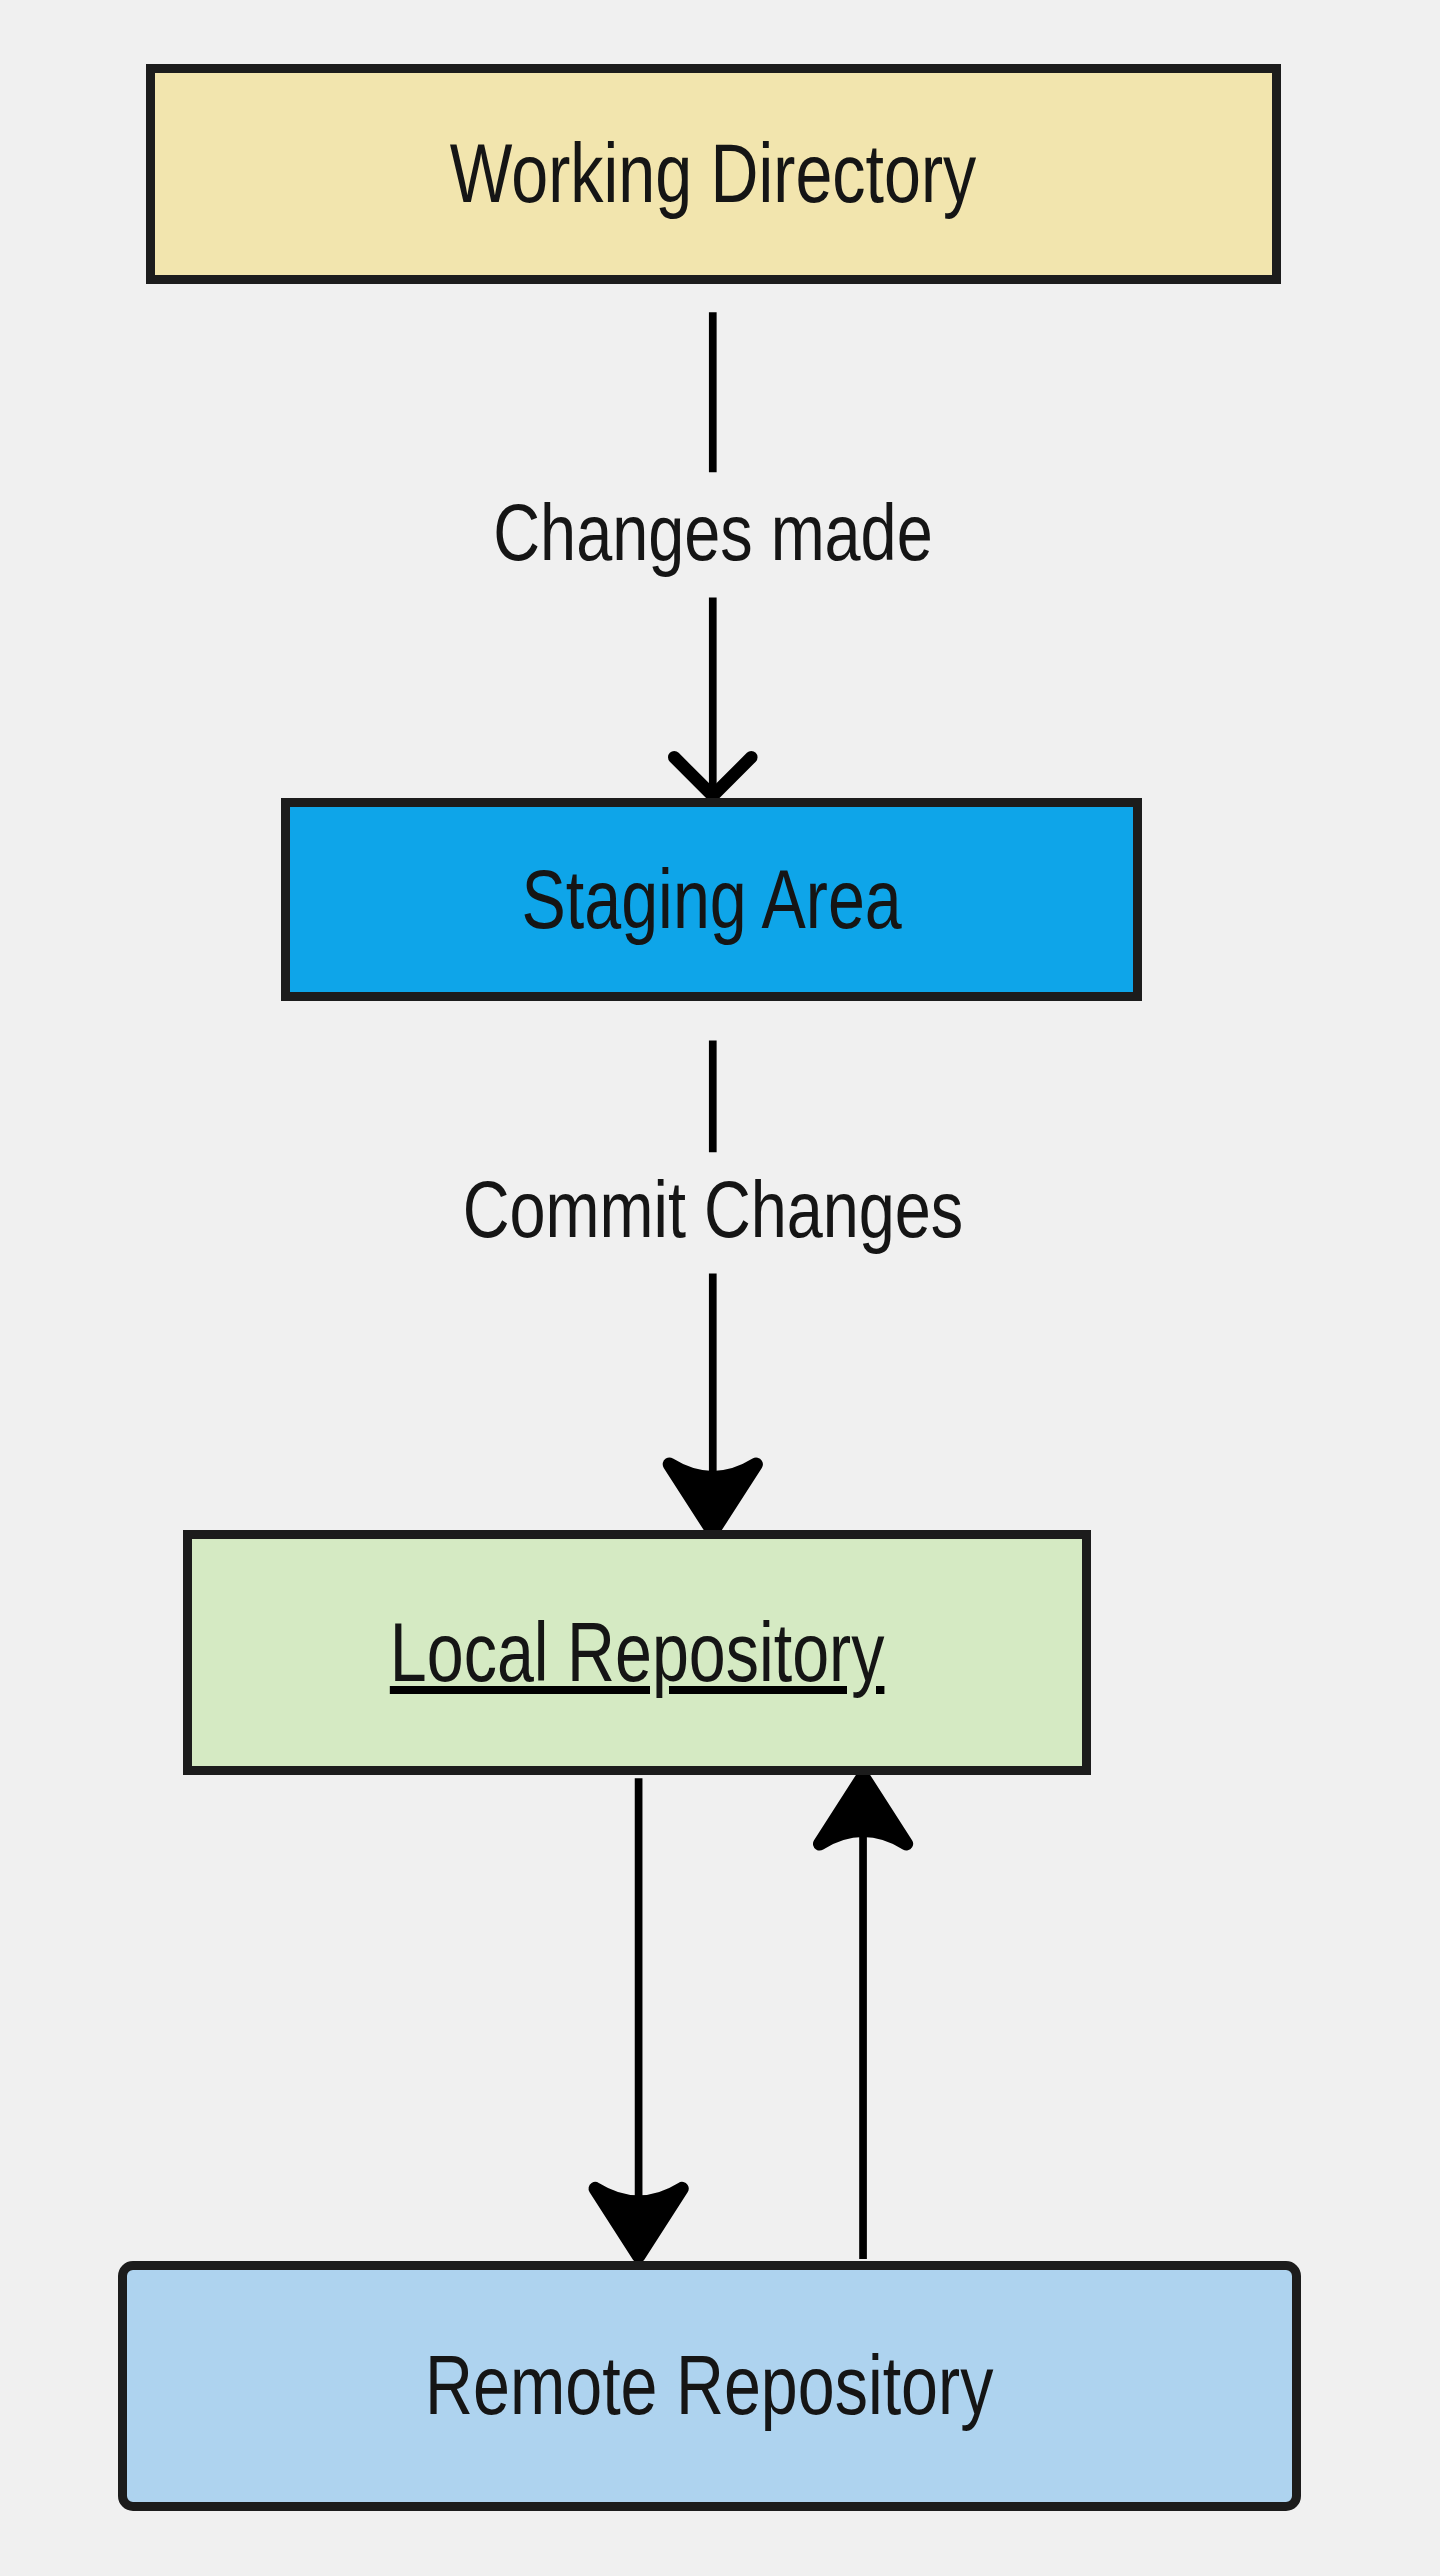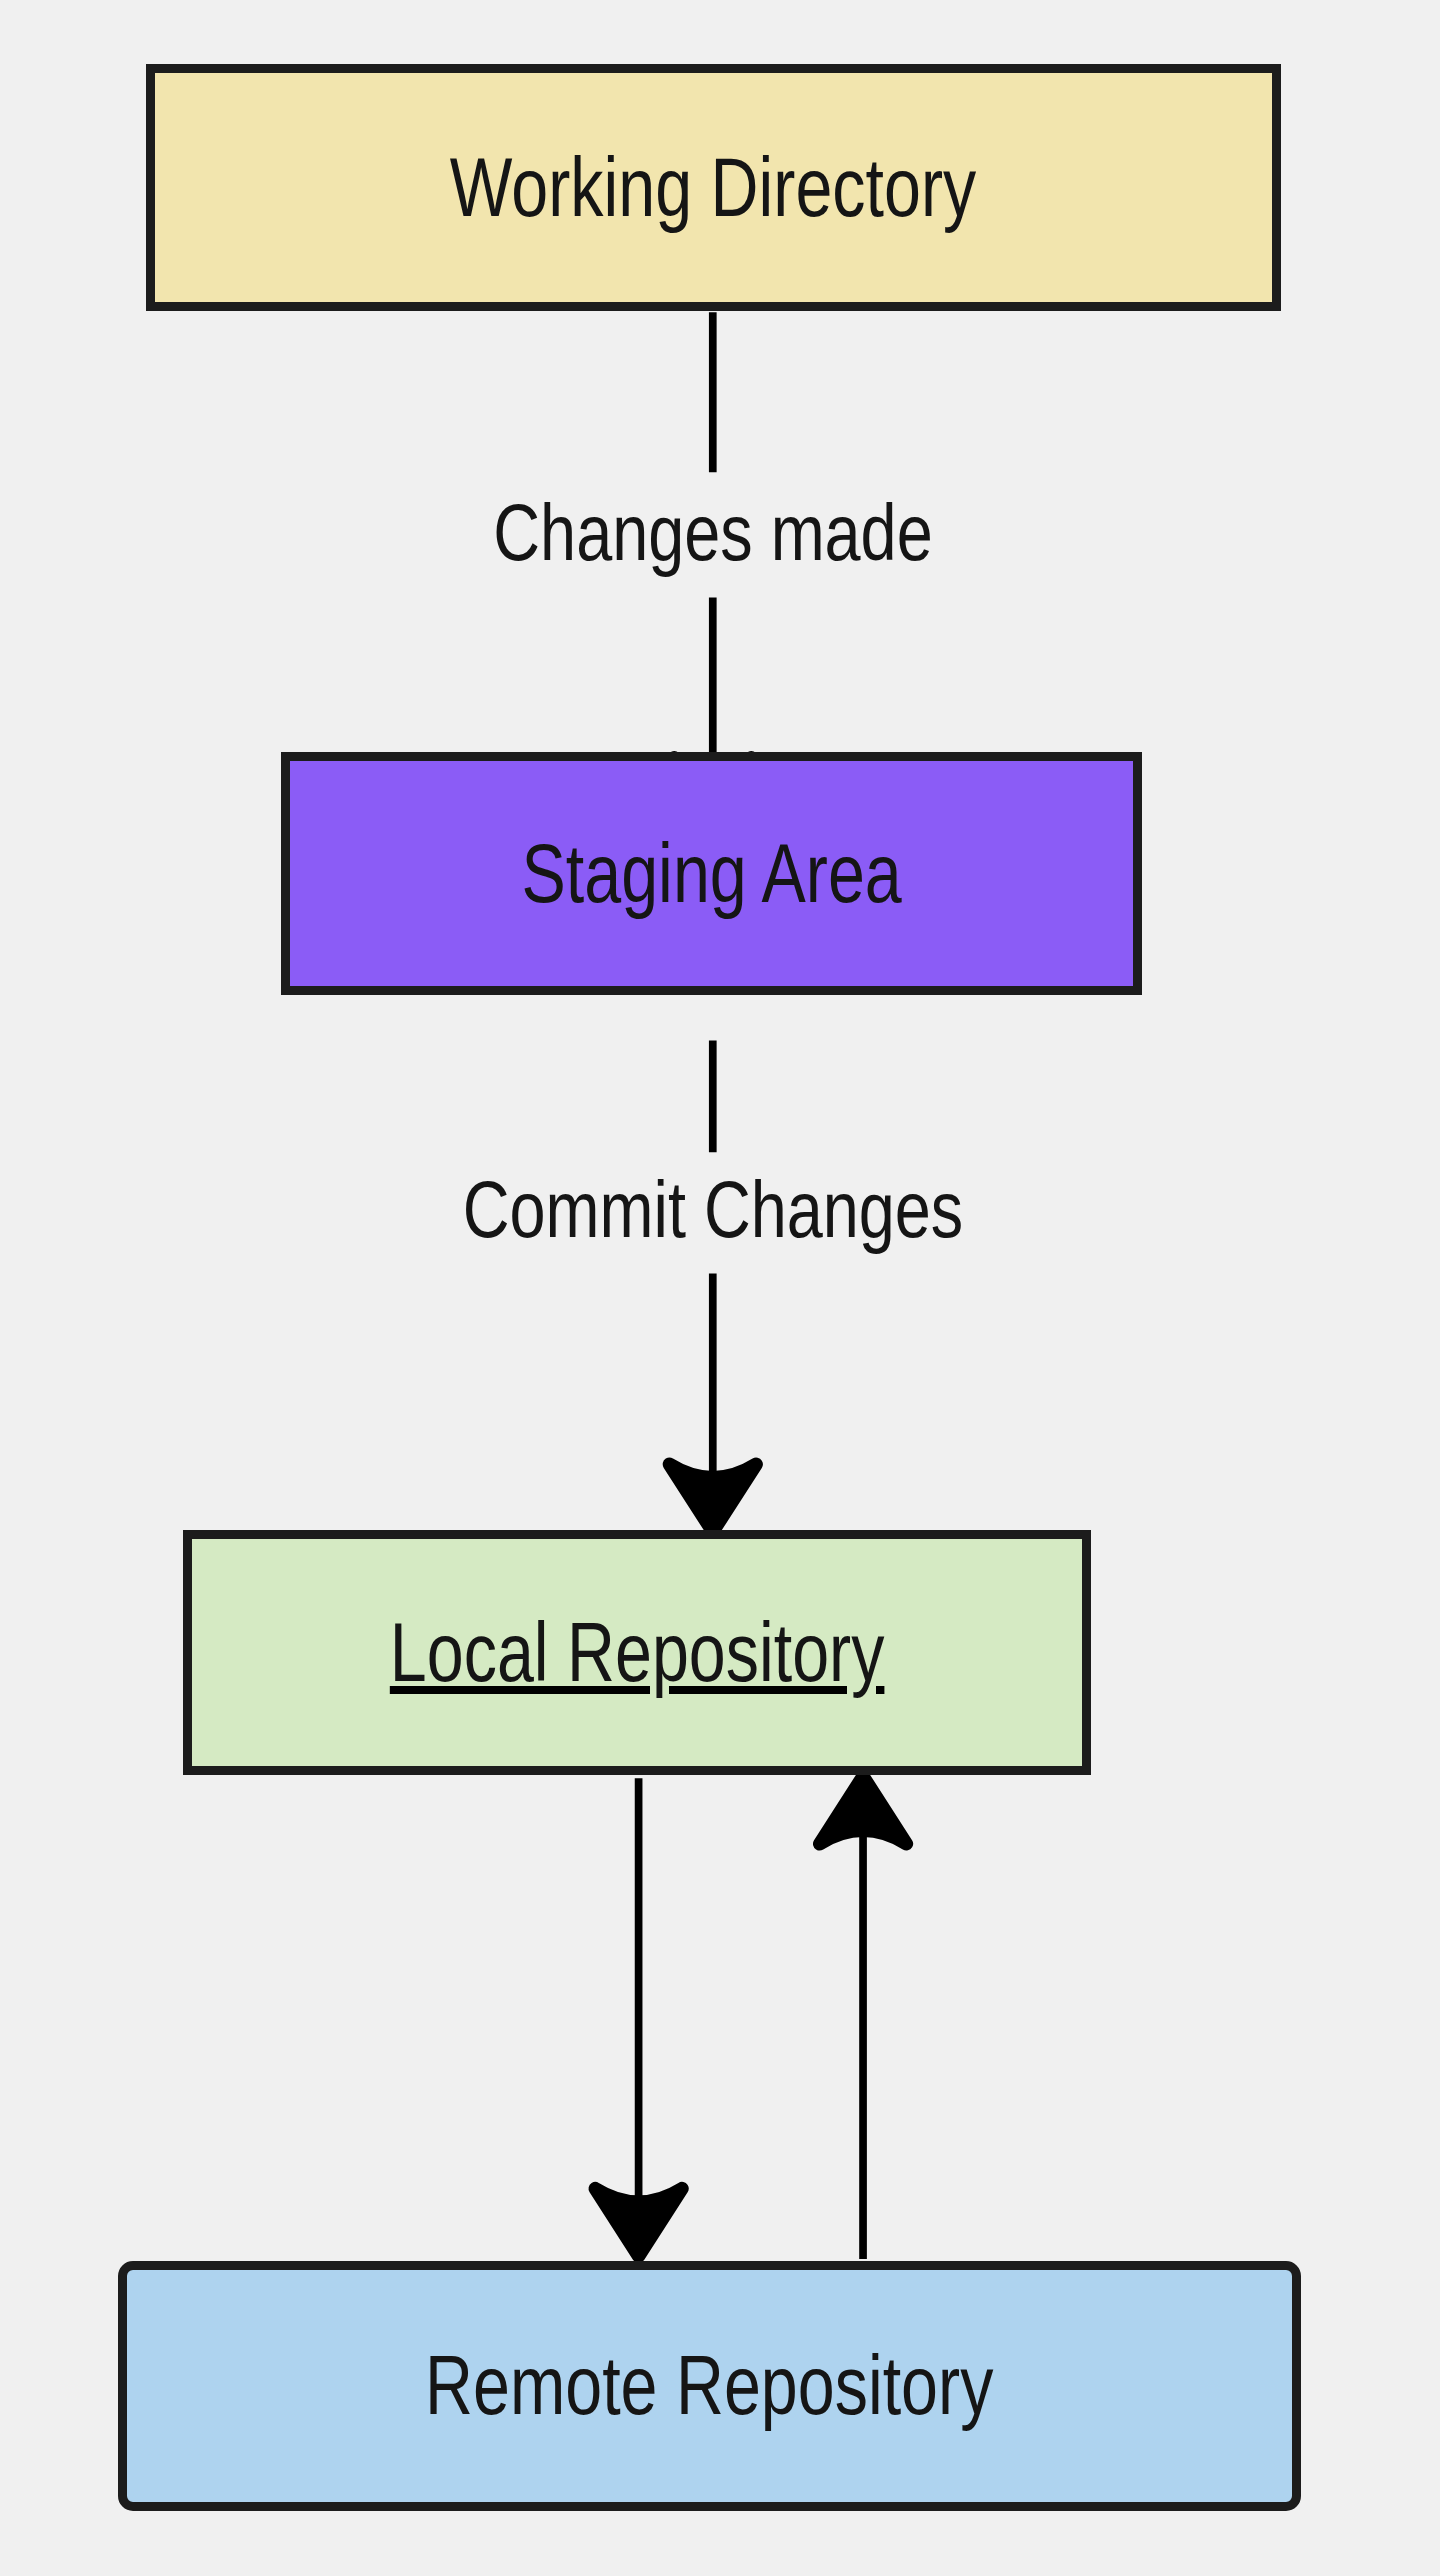--- a/index.html
+++ b/index.html
@@ -51,29 +51,29 @@
     white-space: nowrap;
     transform: scaleX(0.80);
     transform-origin: center center;
     font-weight: 400;
   }
 
   #node-working-directory {
     left: 146px;
     top: 64px;
     width: 1135px;
-    height: 247px;
+    height: 220px;
     background: #f2e5ae;
   }
   #node-staging-area {
     left: 281px;
-    top: 752px;
+    top: 798px;
     width: 861px;
-    height: 243px;
-    background: #8b5cf6;
+    height: 203px;
+    background: #0ea5e9;
   }
   #node-local-repository {
     left: 183px;
     top: 1530px;
     width: 908px;
     height: 245px;
     background: #d5eac3;
     text-decoration: underline;
   }
   #node-remote-repository {

